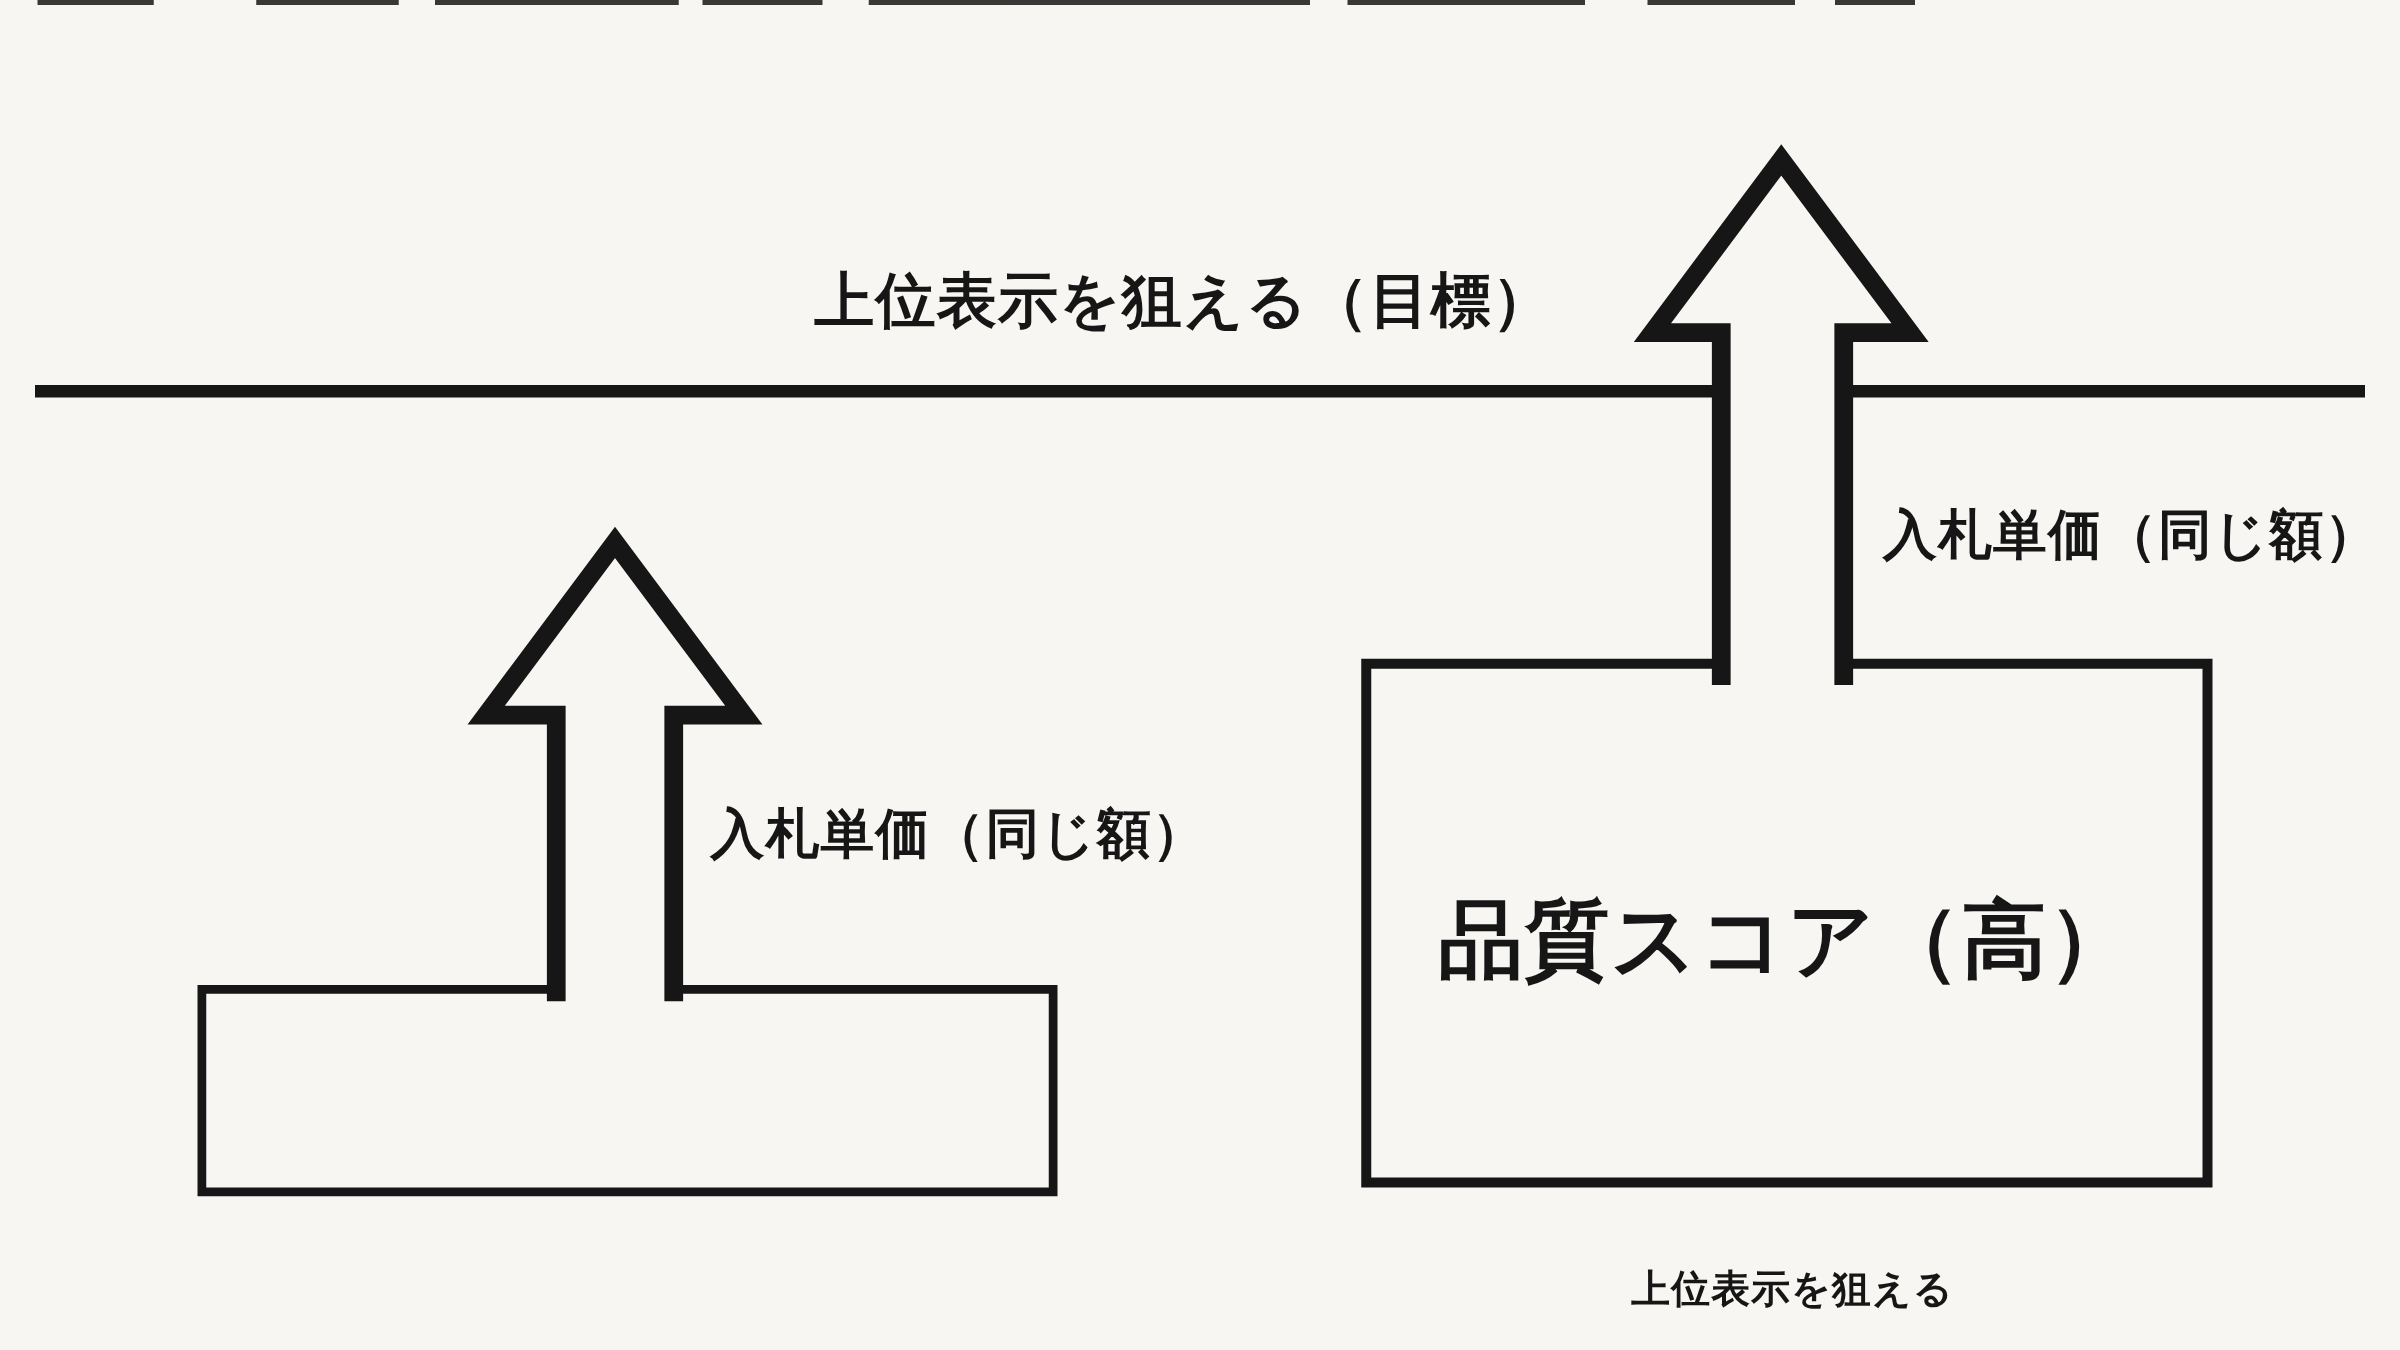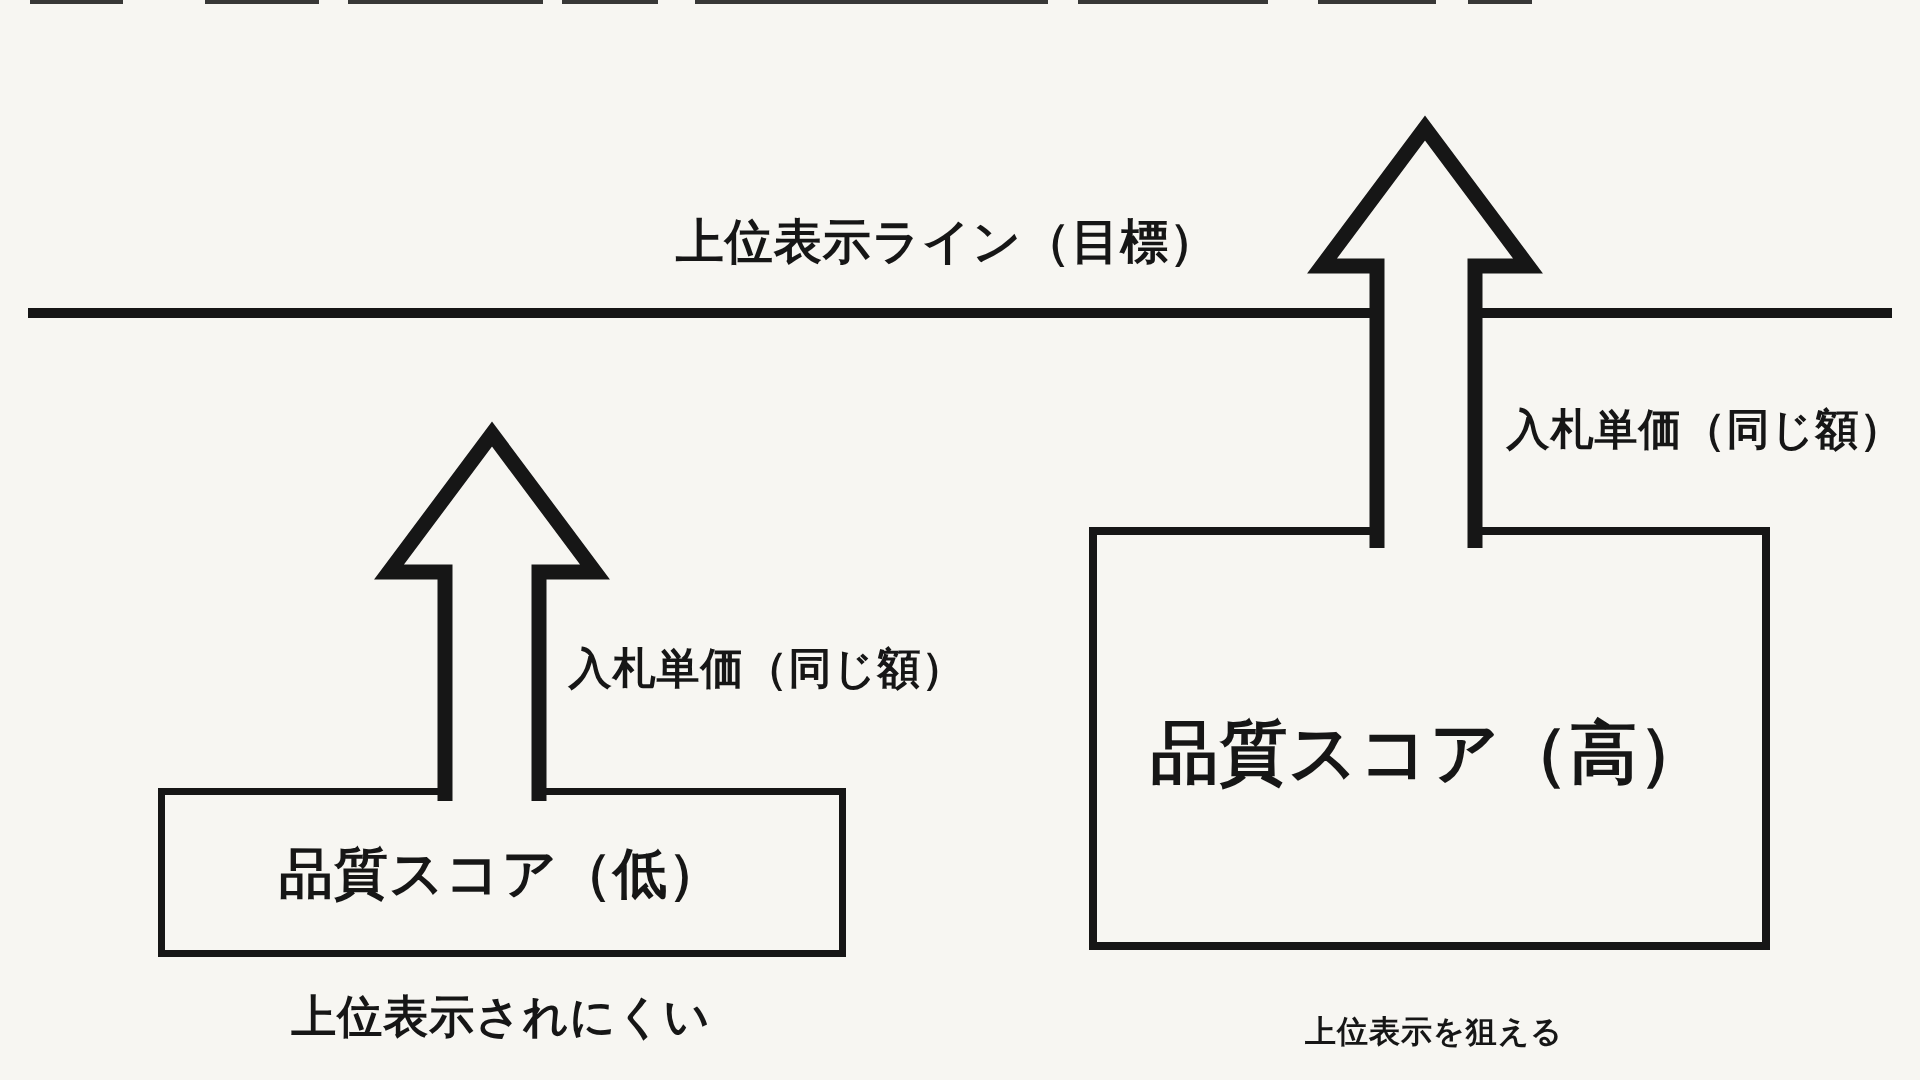--- a/index.html
+++ b/index.html
@@ -51,27 +51,25 @@
 
     <rect x="161.5" y="791.5" width="681" height="162" fill="#f7f6f2" stroke="#161616" stroke-width="7"></rect>
 
     <rect x="1093" y="531" width="673" height="415" fill="#f7f6f2" stroke="#161616" stroke-width="8"></rect>
 
     <path d="M 445,801 L 445,572 L 389,572 L 492,434 L 595,572 L 539,572 L 539,801" fill="#f7f6f2" stroke="#161616" stroke-width="15" stroke-linejoin="miter"></path>
 
     <path d="M 1377,548 L 1377,266 L 1322,266 L 1425,128 L 1528,266 L 1475,266 L 1475,548" fill="#f7f6f2" stroke="#161616" stroke-width="15" stroke-linejoin="miter"></path>
   </svg>
 
-  <div class="lbl lbl-line">上位表示ライン（目標）</div>
+  <div class="lbl lbl-line">上位表示を狙える（目標）</div>
 
   <div class="lbl lbl-bid-l">入札単価（同じ額）</div>
 
   <div class="lbl lbl-bid-r">入札単価（同じ額）</div>
 
-  <div class="lbl lbl-box-l">品質スコア（低）</div>
 
   <div class="lbl lbl-box-r">品質スコア（高）</div>
 
-  <div class="lbl lbl-cap-l">上位表示されにくい</div>
 
   <div class="lbl lbl-cap-r">上位表示を狙える</div>
 
 </div>
 
 </body></html>

